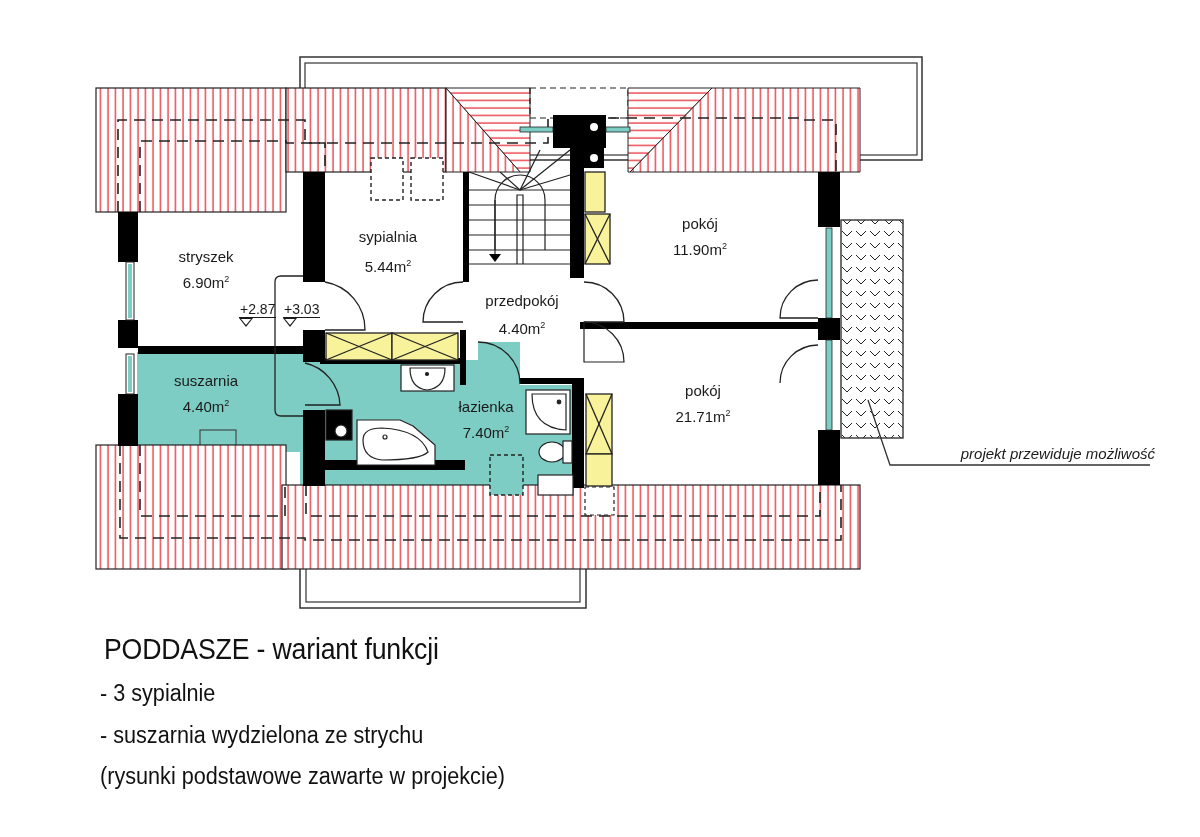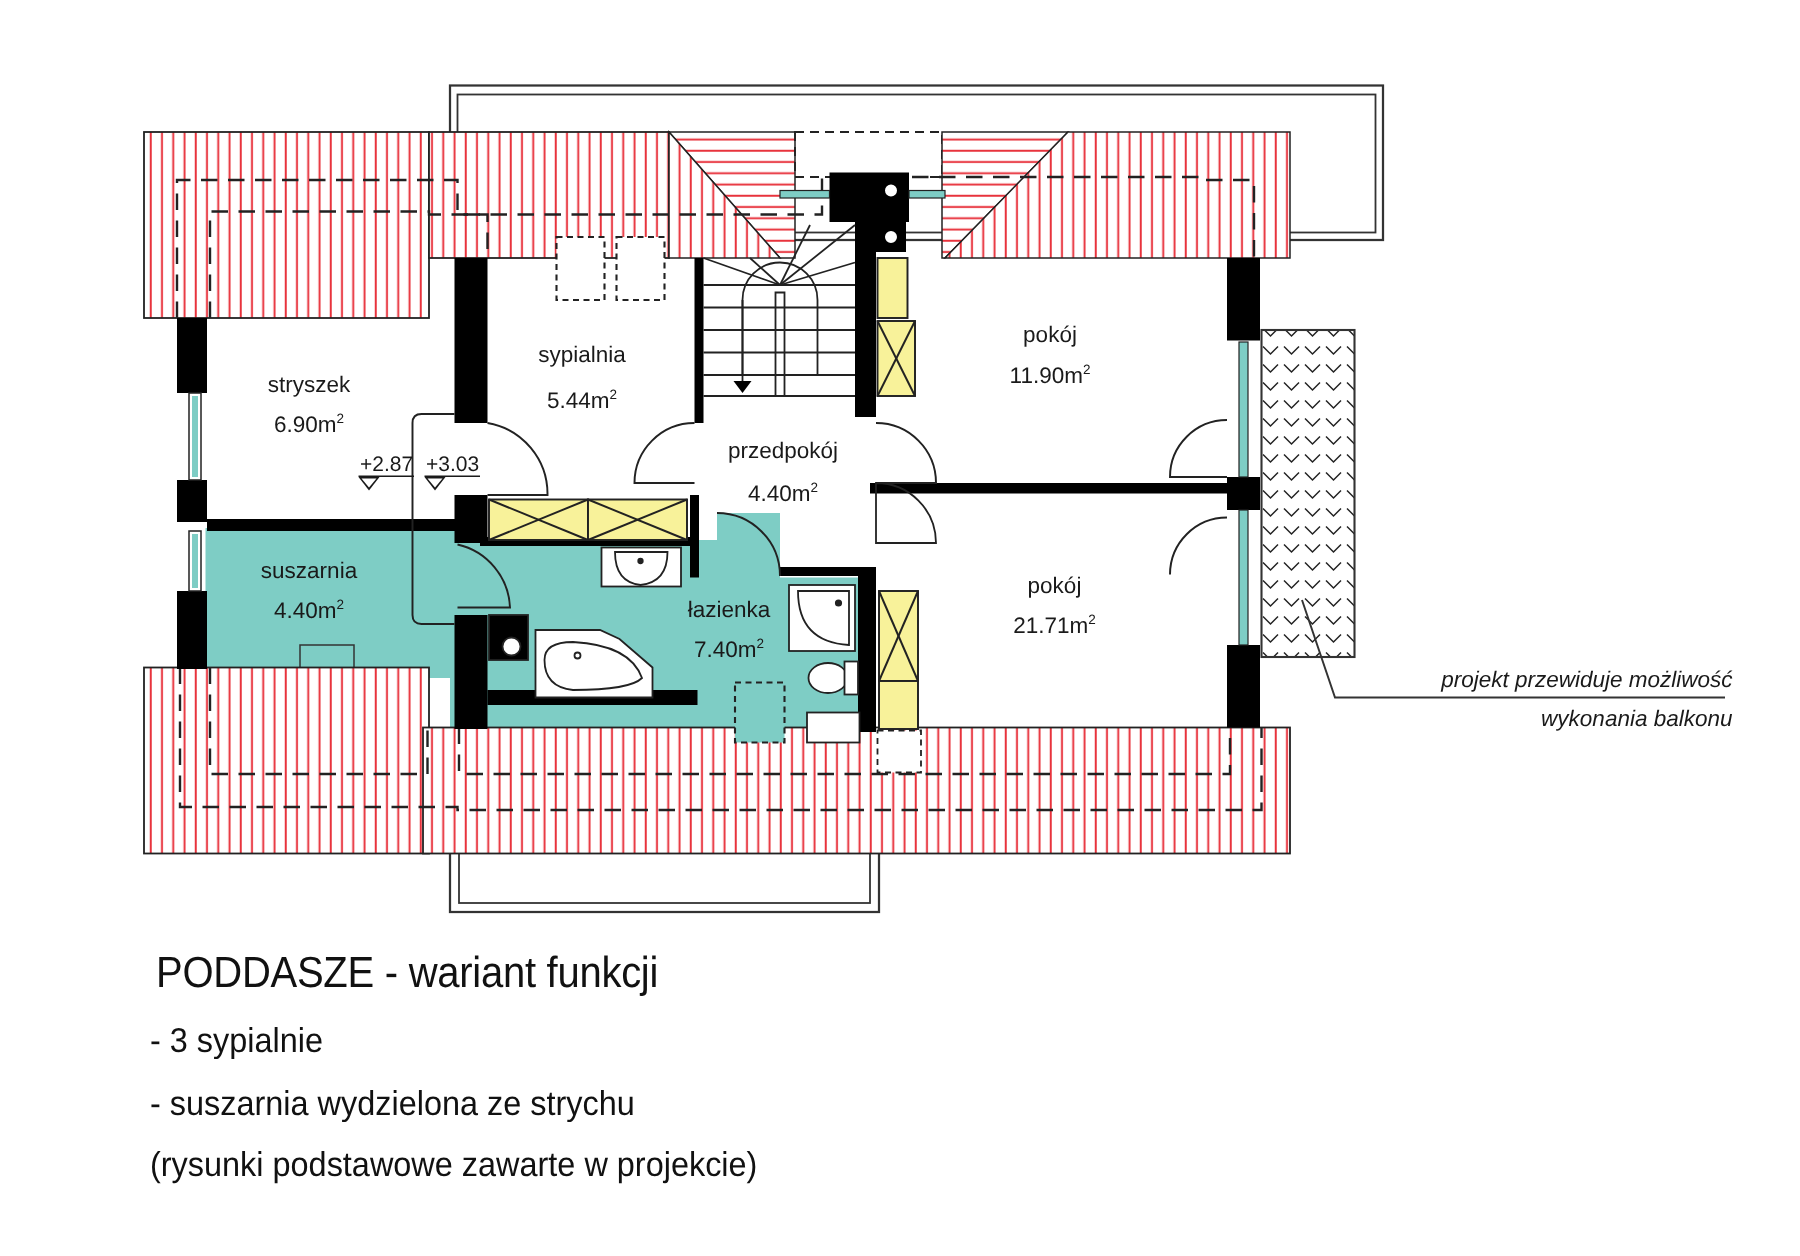--- a/index.html
+++ b/index.html
@@ -226,19 +226,18 @@
   <span>+2.87</span>
   <span class="tri"></span>
 </div>
 <div class="level" style="left:283px; top:302px;">
   <span>+3.03</span>
   <span class="tri"></span>
 </div>
 
 <div class="note" style="left:900px; top:443px; width:255px;">
   <div>projekt przewiduje możliwość</div>
-  <div style="margin-top:4px;">wykonania balkonu</div>
 </div>
 
 <div class="title">PODDASZE - wariant funkcji</div>
 <div class="bullet" style="top:680px;">- 3 sypialnie</div>
 <div class="bullet" style="top:722px;">- suszarnia wydzielona ze strychu</div>
 <div class="bullet" style="top:763px;">(rysunki podstawowe zawarte w projekcie)</div>
 
 </body></html>

